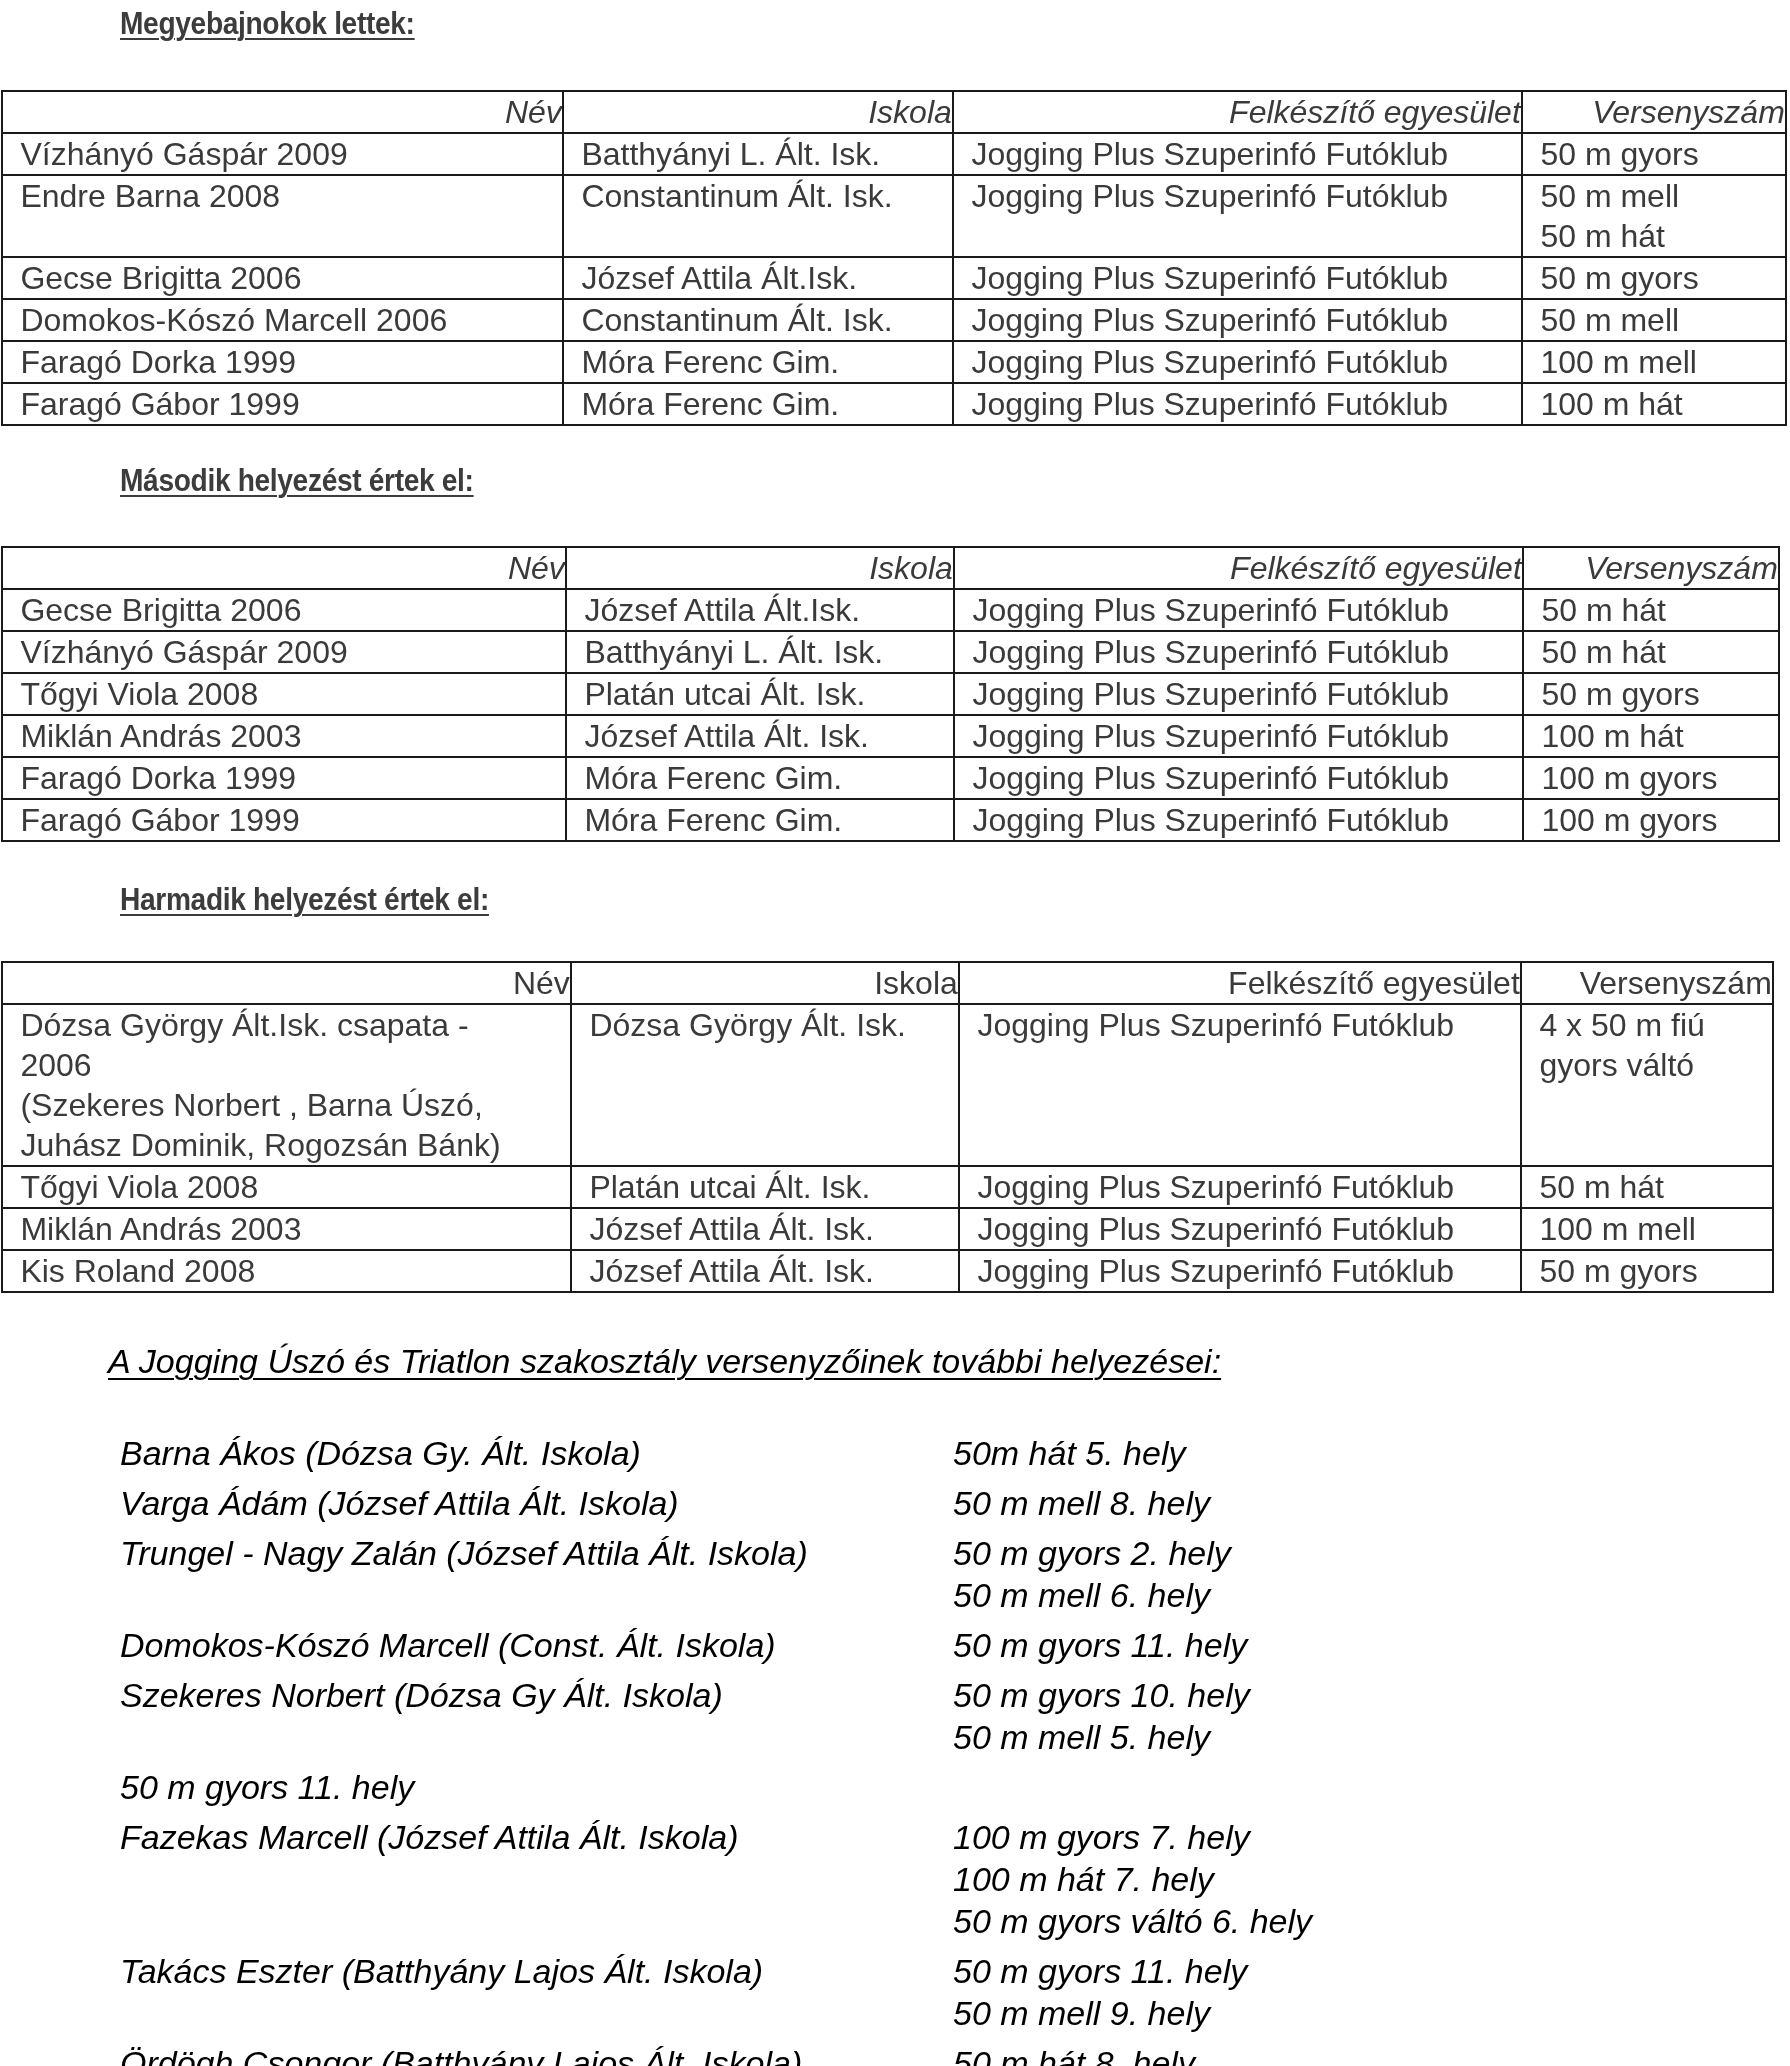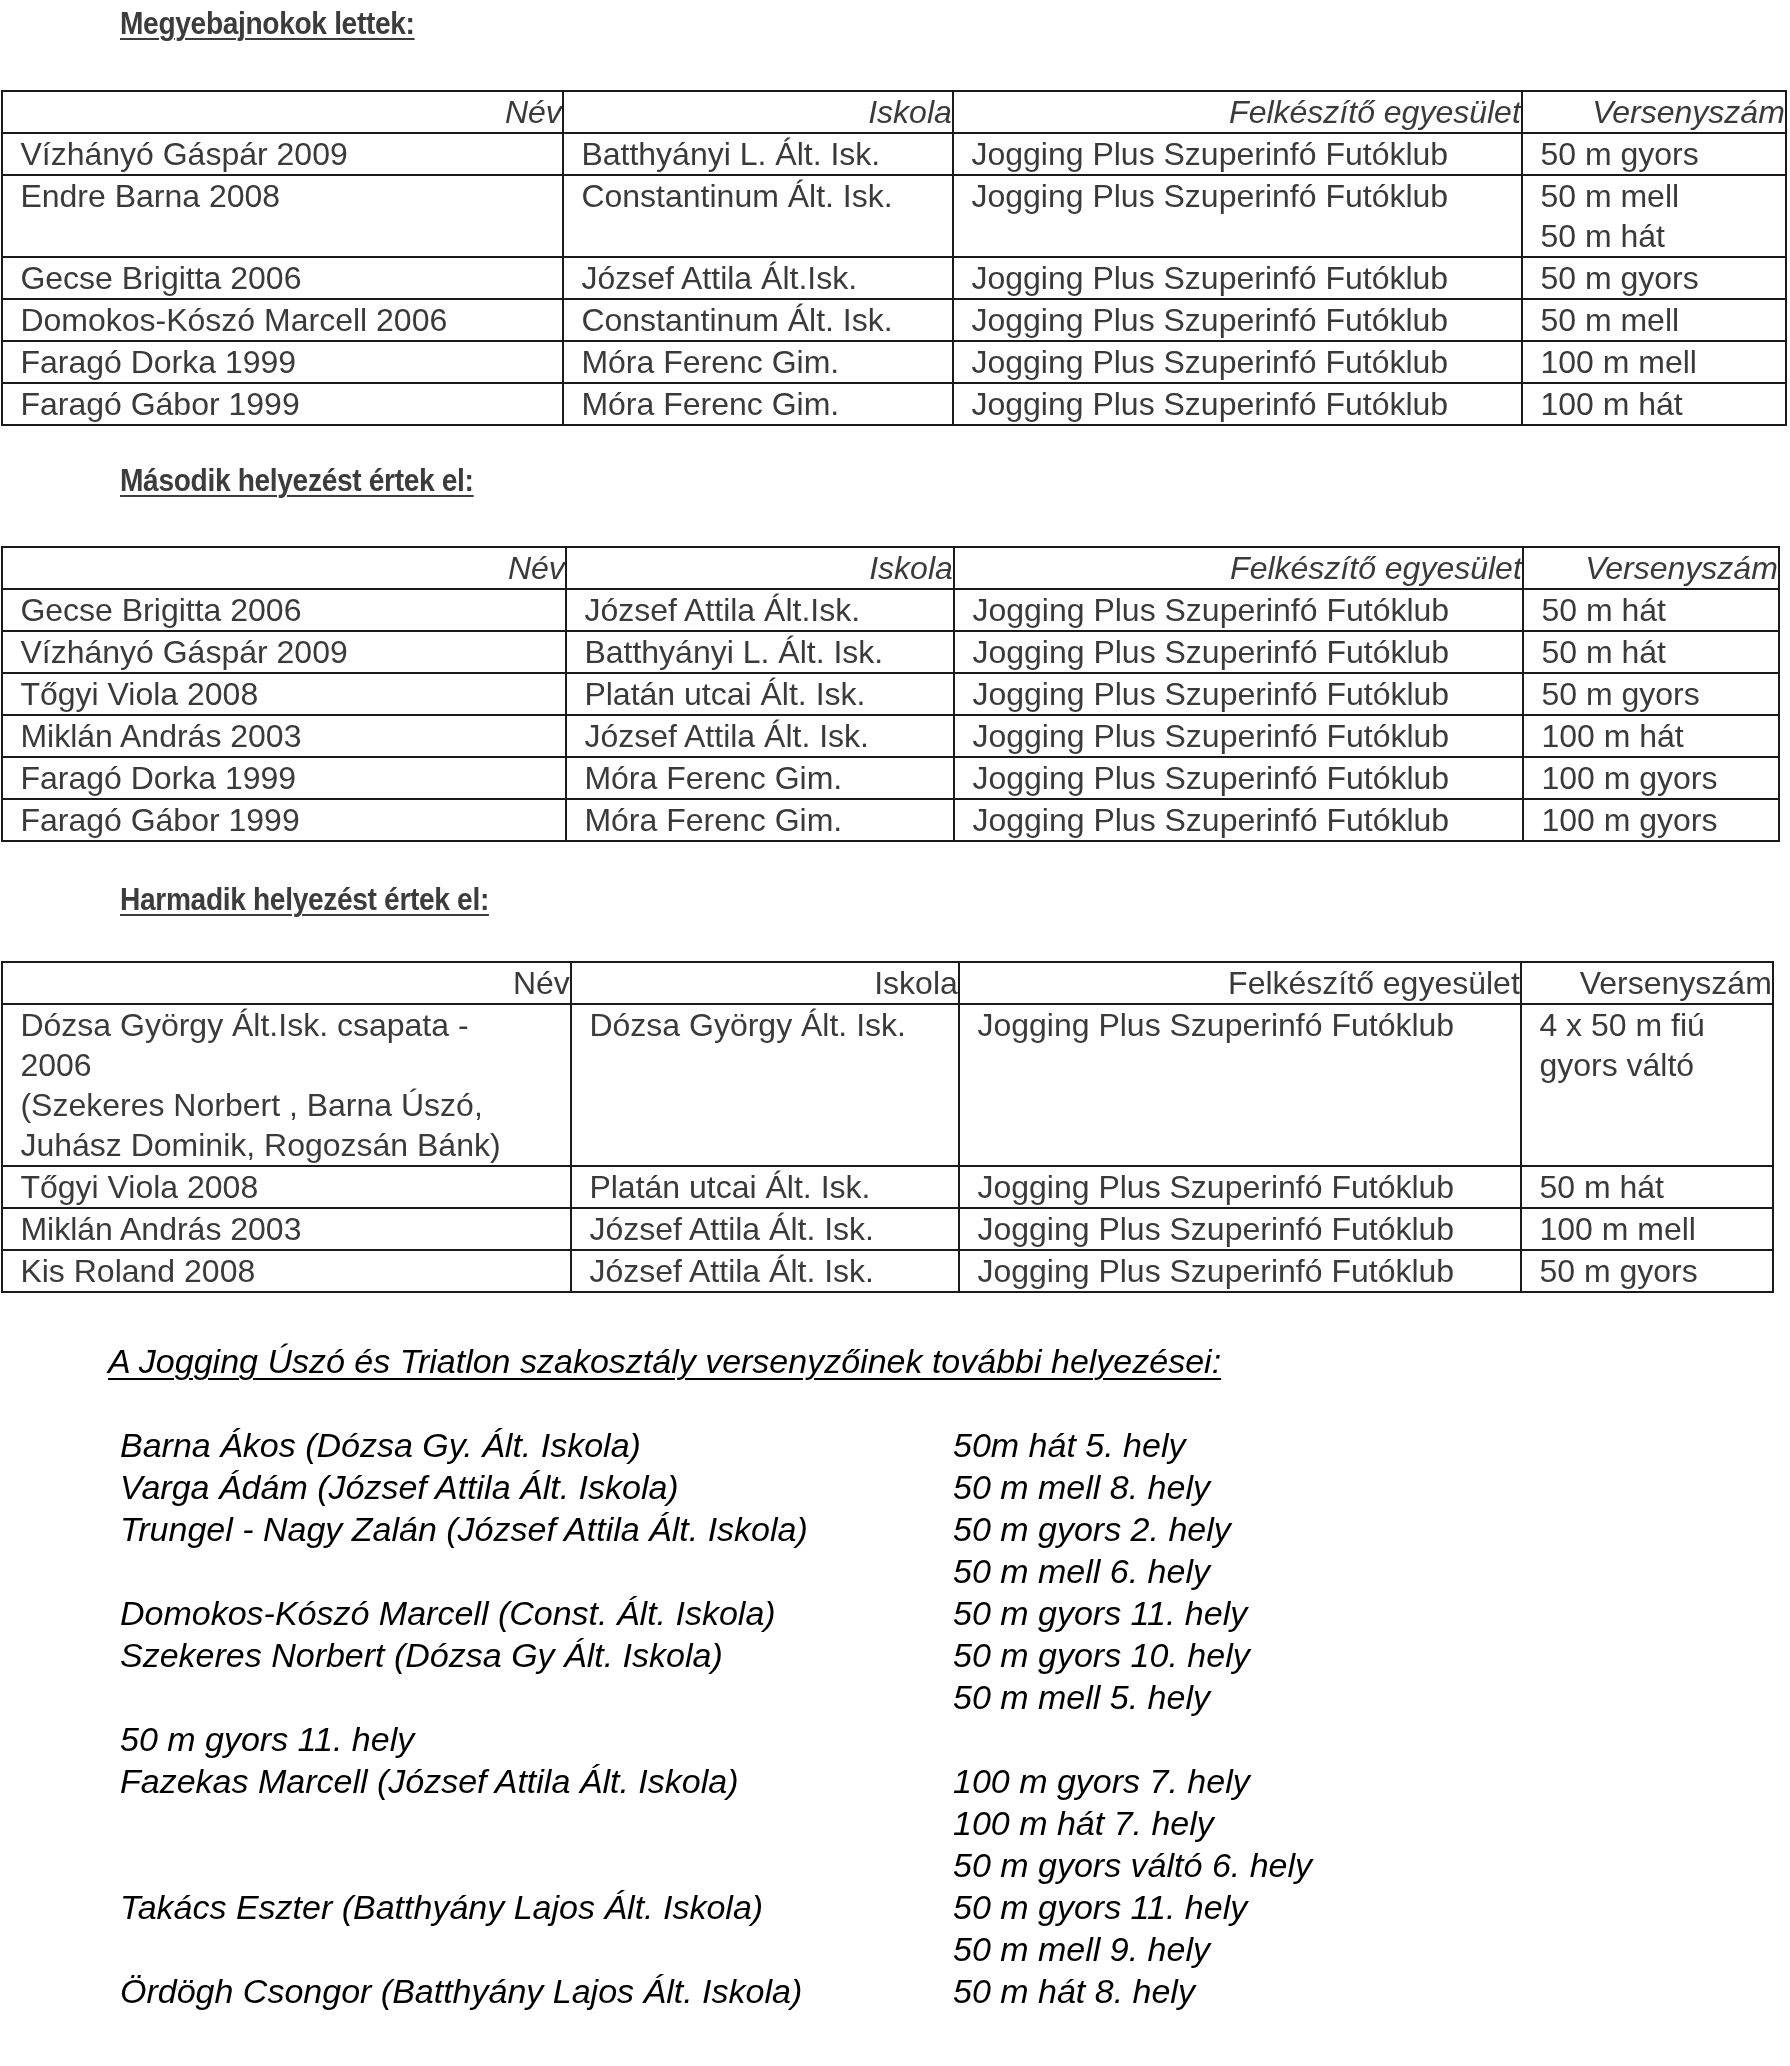--- a/index.html
+++ b/index.html
@@ -35,21 +35,21 @@
   .italic-heading {
     position: absolute; left: 108px; top: 1342px;
     font-style: italic; font-size: 34px; color: #000;
     text-decoration: underline; text-decoration-thickness: 2.4px;
     text-underline-offset: 4.8px; white-space: nowrap;
   }
   .placements {
     position: absolute; left: 120px; top: 1424px;
     font-style: italic; font-size: 34px; line-height: 42px; color: #000;
   }
-  .placement-entry { display: flex; }
+  .placement-entry { display: flex; margin-top: 8px; }
   .placement-name { width: 833px; white-space: nowrap; }
   .placement-results { white-space: nowrap; }
   .placement-results span { display: block; }
 </style>
 </head>
 <body>
 
 <div class="section-heading" style="top:4.8px;">Megyebajnokok lettek:</div>
 <table class="results" id="t1">
   <colgroup>

